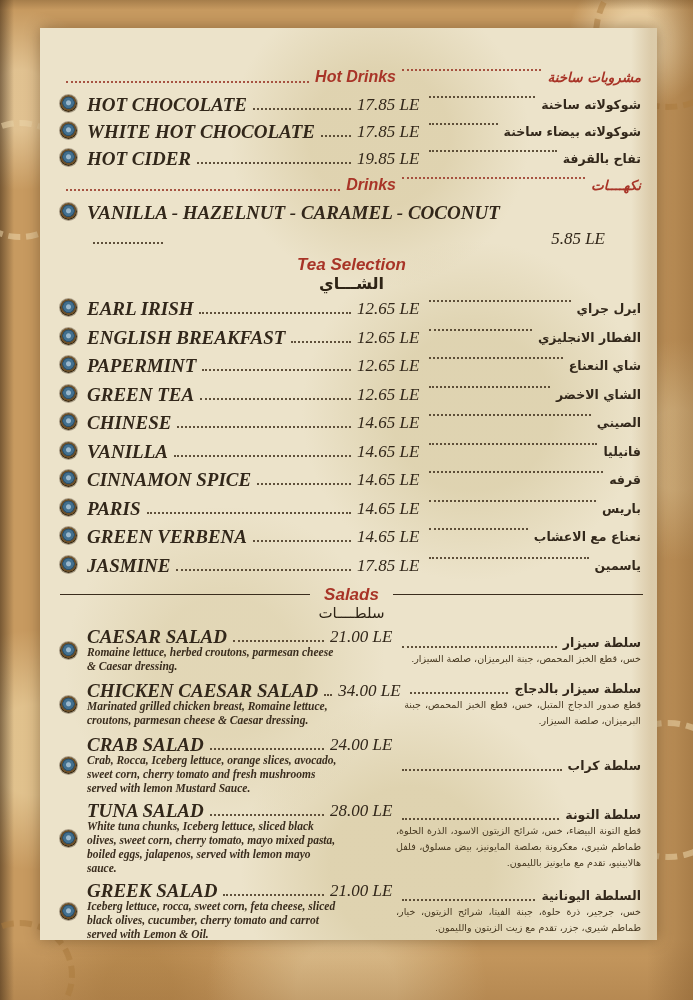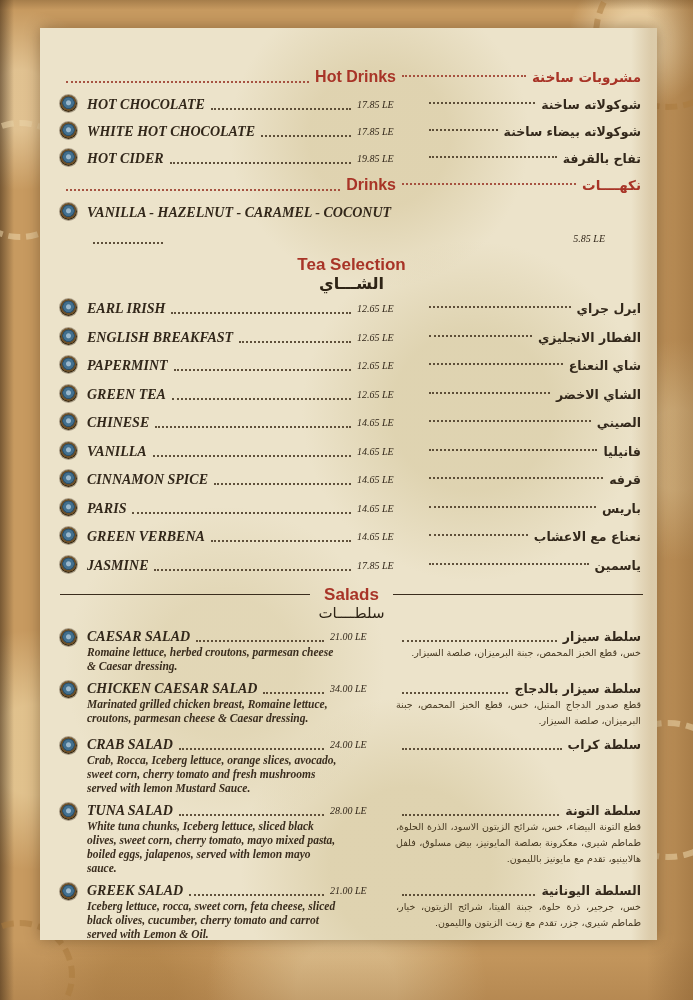--- a/index.html
+++ b/index.html
@@ -35,58 +35,58 @@
       radial-gradient(circle at 55% 12%, rgba(213,198,155,.55) 0 70px, rgba(213,198,155,0) 150px),
       radial-gradient(circle at 70% 42%, rgba(210,196,152,.5) 0 80px, rgba(210,196,152,0) 170px),
       radial-gradient(circle at 30% 70%, rgba(214,200,158,.45) 0 70px, rgba(214,200,158,0) 160px),
       radial-gradient(circle at 60% 92%, rgba(210,195,150,.5) 0 80px, rgba(210,195,150,0) 170px),
       linear-gradient(270deg, rgba(188,158,110,.35) 0 6px, rgba(188,158,110,0) 26px);
     box-shadow: 0 0 14px rgba(70,45,18,.45);
     padding:40px 14px 0 20px;
     overflow:hidden;
   }
 
-  .red { color:#a83427; }
+  .red { color:#a83427;font-style:italic; }
   .hdr-title { font-family:"Liberation Sans","DejaVu Sans",sans-serif; font-weight:bold; font-size:16px; line-height:18px; }
   .ar { font-family:"DejaVu Sans",sans-serif; }
 
   .row, .hdr-row { display:flex; align-items:flex-end; }
   .en-half { display:flex; flex:0 0 336px; align-items:flex-end; min-width:0; }
-  .ar-half { display:flex; flex:1 1 auto; align-items:center; direction:rtl; margin-right:2px; min-width:0; }
+  .ar-half { display:flex; flex:1 1 auto; align-items:flex-start; direction:rtl; margin-right:2px; min-width:0; }
 
   .bullet {
     flex:0 0 17px; width:17px; height:17px; border-radius:50%; margin:0 10px 1px 0;
     background:radial-gradient(circle at 50% 46%, #9db9cc 0 2px, #42708f 3px 5px, #2e4f66 5.5px 6px, #6b4f28 6.5px 7.8px, #3a2a12 8px);
     box-shadow:0 0 0 1px rgba(46,30,12,.35);
   }
   .bullet-spacer { flex:0 0 27px; }
 
-  .item-name { font-style:italic; font-weight:bold; font-size:14px; line-height:17px; color:#32271a; white-space:nowrap; }
-  .price { font-style:italic; font-size:10px; line-height:17px; color:#32271a; flex:0 0 66px; text-align:left; white-space:nowrap; }
+  .item-name { font-style:italic; font-weight:bold; font-size:19px; line-height:17px; color:#32271a; white-space:nowrap; }
+  .price { font-style:italic; font-size:17px; line-height:17px; color:#32271a; flex:0 0 66px; text-align:left; white-space:nowrap; }
   .ar-name { font-size:12.5px; font-weight:bold; line-height:17px; color:#33281b; white-space:nowrap; }
   .ar-hdr { font-size:13.5px; font-weight:bold; line-height:17px; white-space:nowrap; }
 
   .dots { flex:1 1 auto; border-bottom:2px dotted #473723; margin:0 6px 3px 6px; opacity:.85; min-width:8px; }
   .dots.red-d { border-color:#9c3a2b; }
   .dots.fixed { flex:0 0 70px; }
   .spacer { flex:1 1 auto; }
 
   .mb { margin-bottom:9px; }
   .tea-row { margin-bottom:10.5px; }
 
   .center-hdr { text-align:center; margin:8px 0 6px 0; }
   .center-hdr .hdr-title { font-size:17px; }
   .center-hdr .ar-sub { font-size:16px; font-weight:bold; color:#2e2416; line-height:19px; }
 
   .divider { display:flex; align-items:center; margin:12px 0 0 0; }
   .divider .line { flex:1 1 auto; border-top:1.5px solid #3a2d1d; }
   .divider .hdr-title { margin:0 14px; font-size:17px; }
   .salads-ar { text-align:center; font-size:15px; font-weight:normal; color:#2e2416; margin:0 0 6px 0; line-height:18px; }
 
-  .salad { display:flex; align-items:flex-start; margin-bottom:7px; }
+  .salad { display:flex; align-items:center; margin-bottom:7px; }
   .salad .bullet { margin-top:1px; }
   .en-block { flex:0 0 309px; }
   .name-row { display:flex; align-items:flex-end; }
   .desc { font-style:italic; font-weight:bold; font-size:11.5px; line-height:14px; color:#3a2d1e; max-width:250px; }
   .ar-block { flex:1 1 auto; direction:rtl; margin-right:2px; min-width:0; }
   .ar-name-row { display:flex; align-items:flex-end; }
   .ar-desc { font-size:9.5px; line-height:16px; color:#45371f; text-align:justify; }
 </style>
 </head>
 <body>

